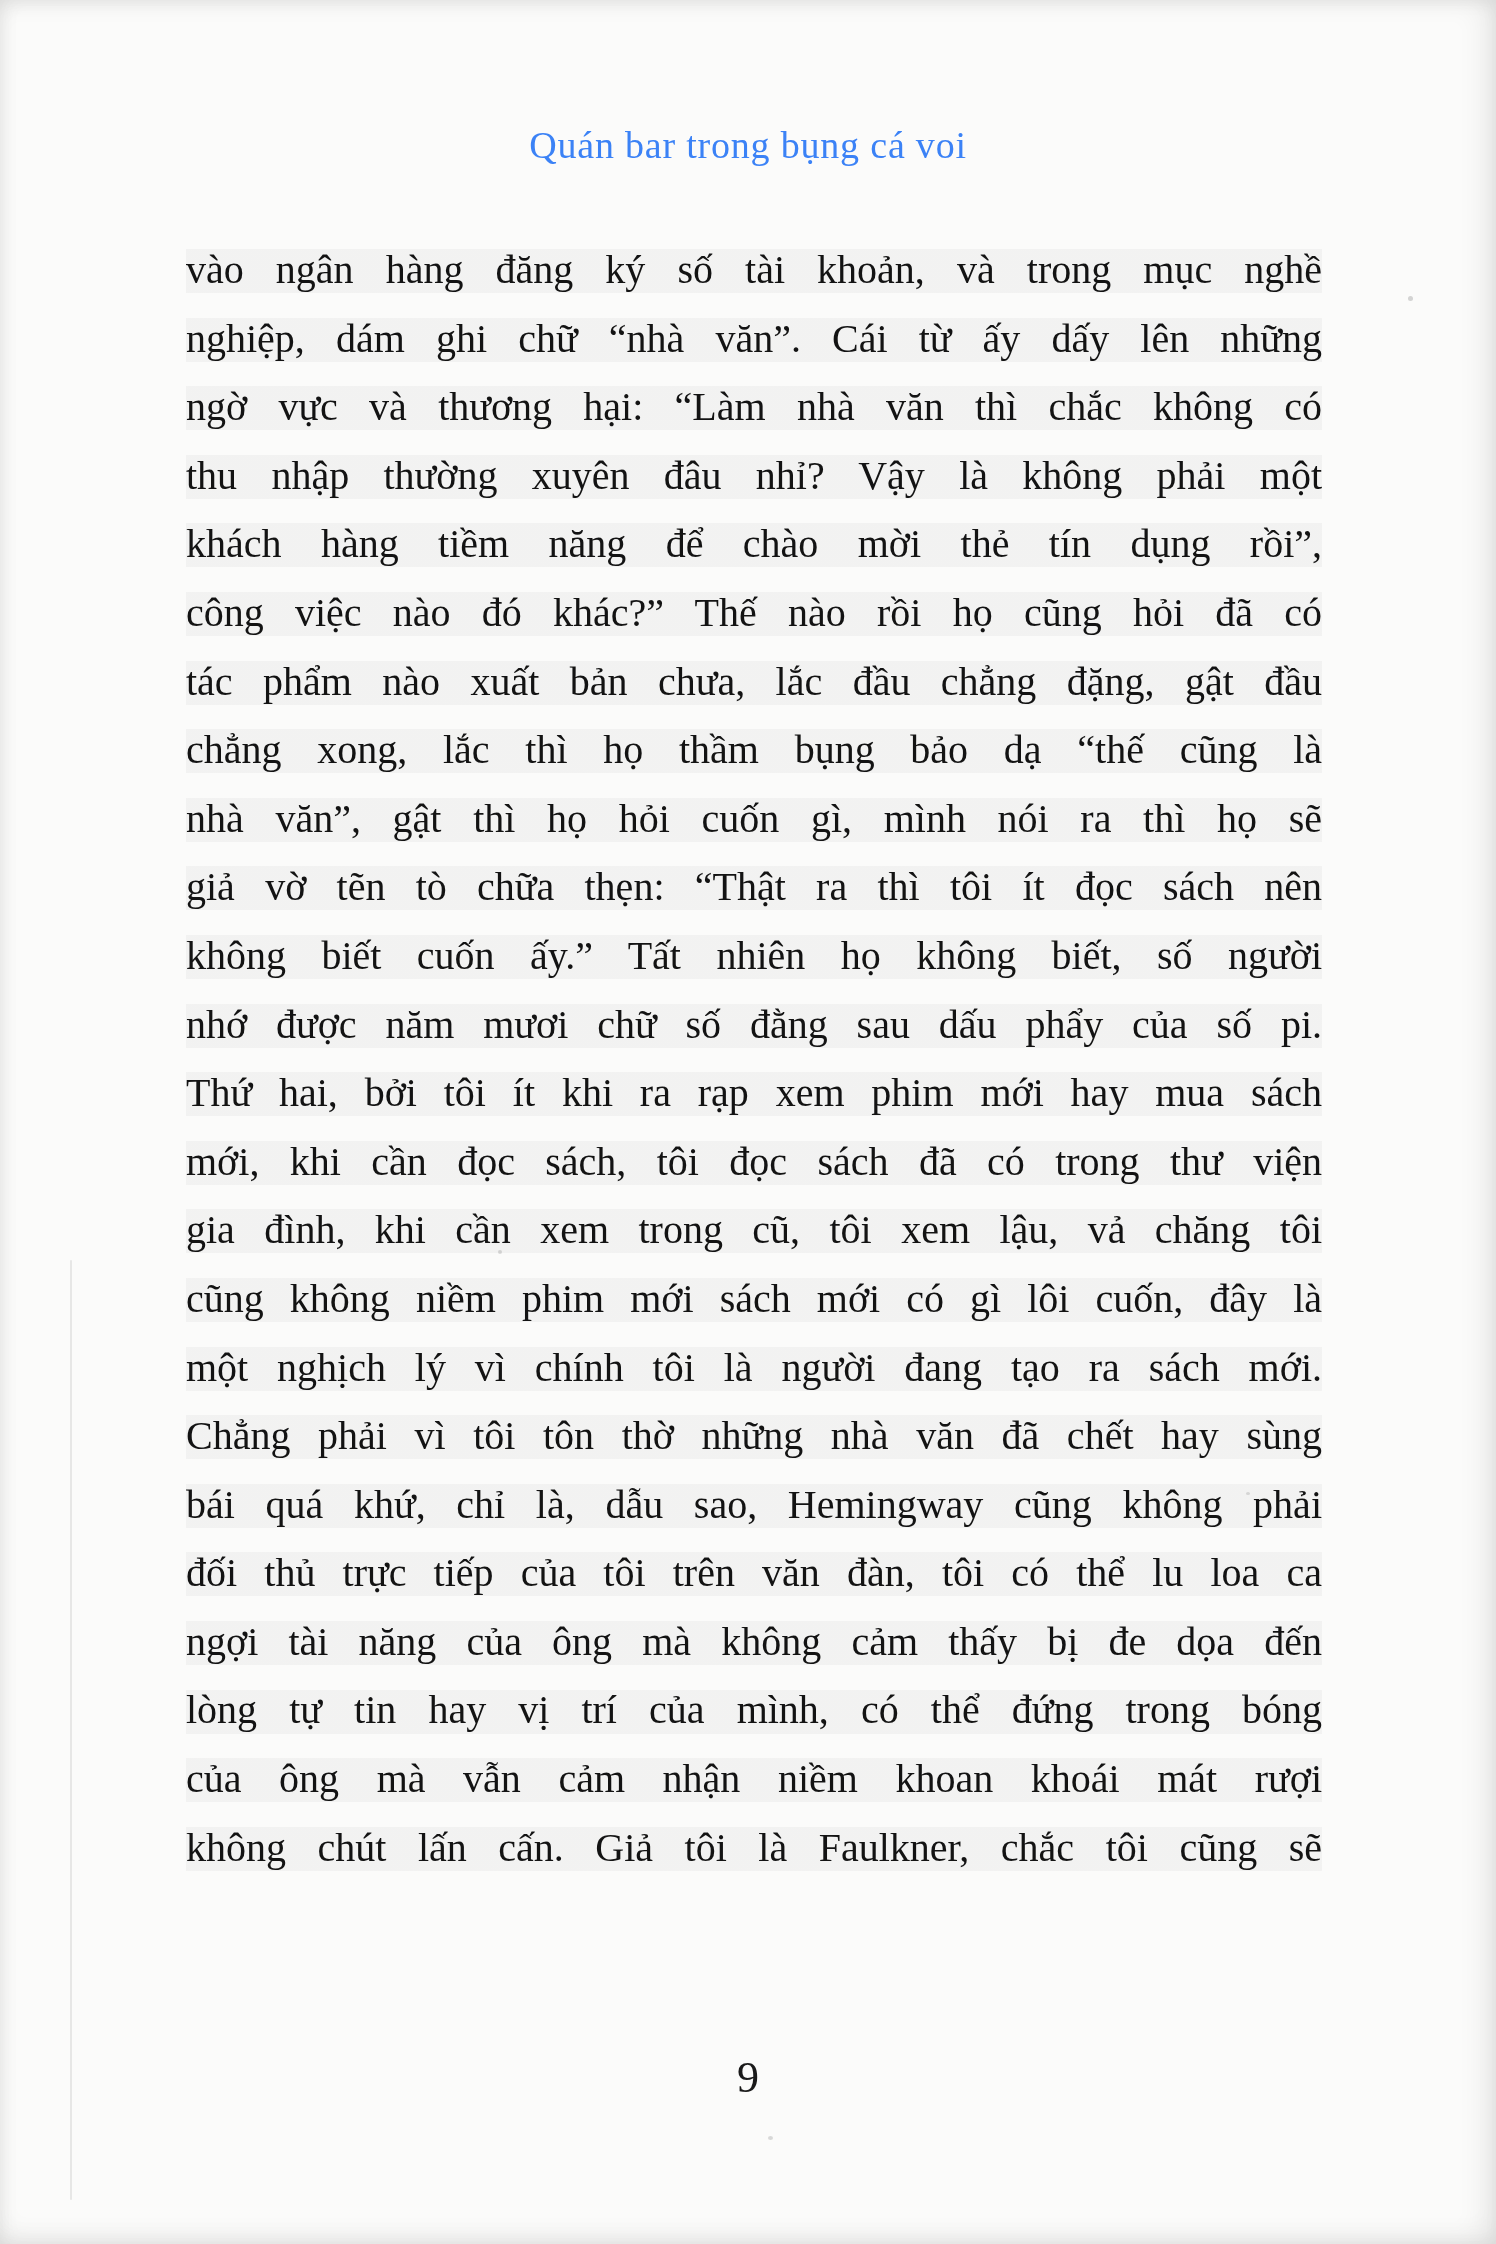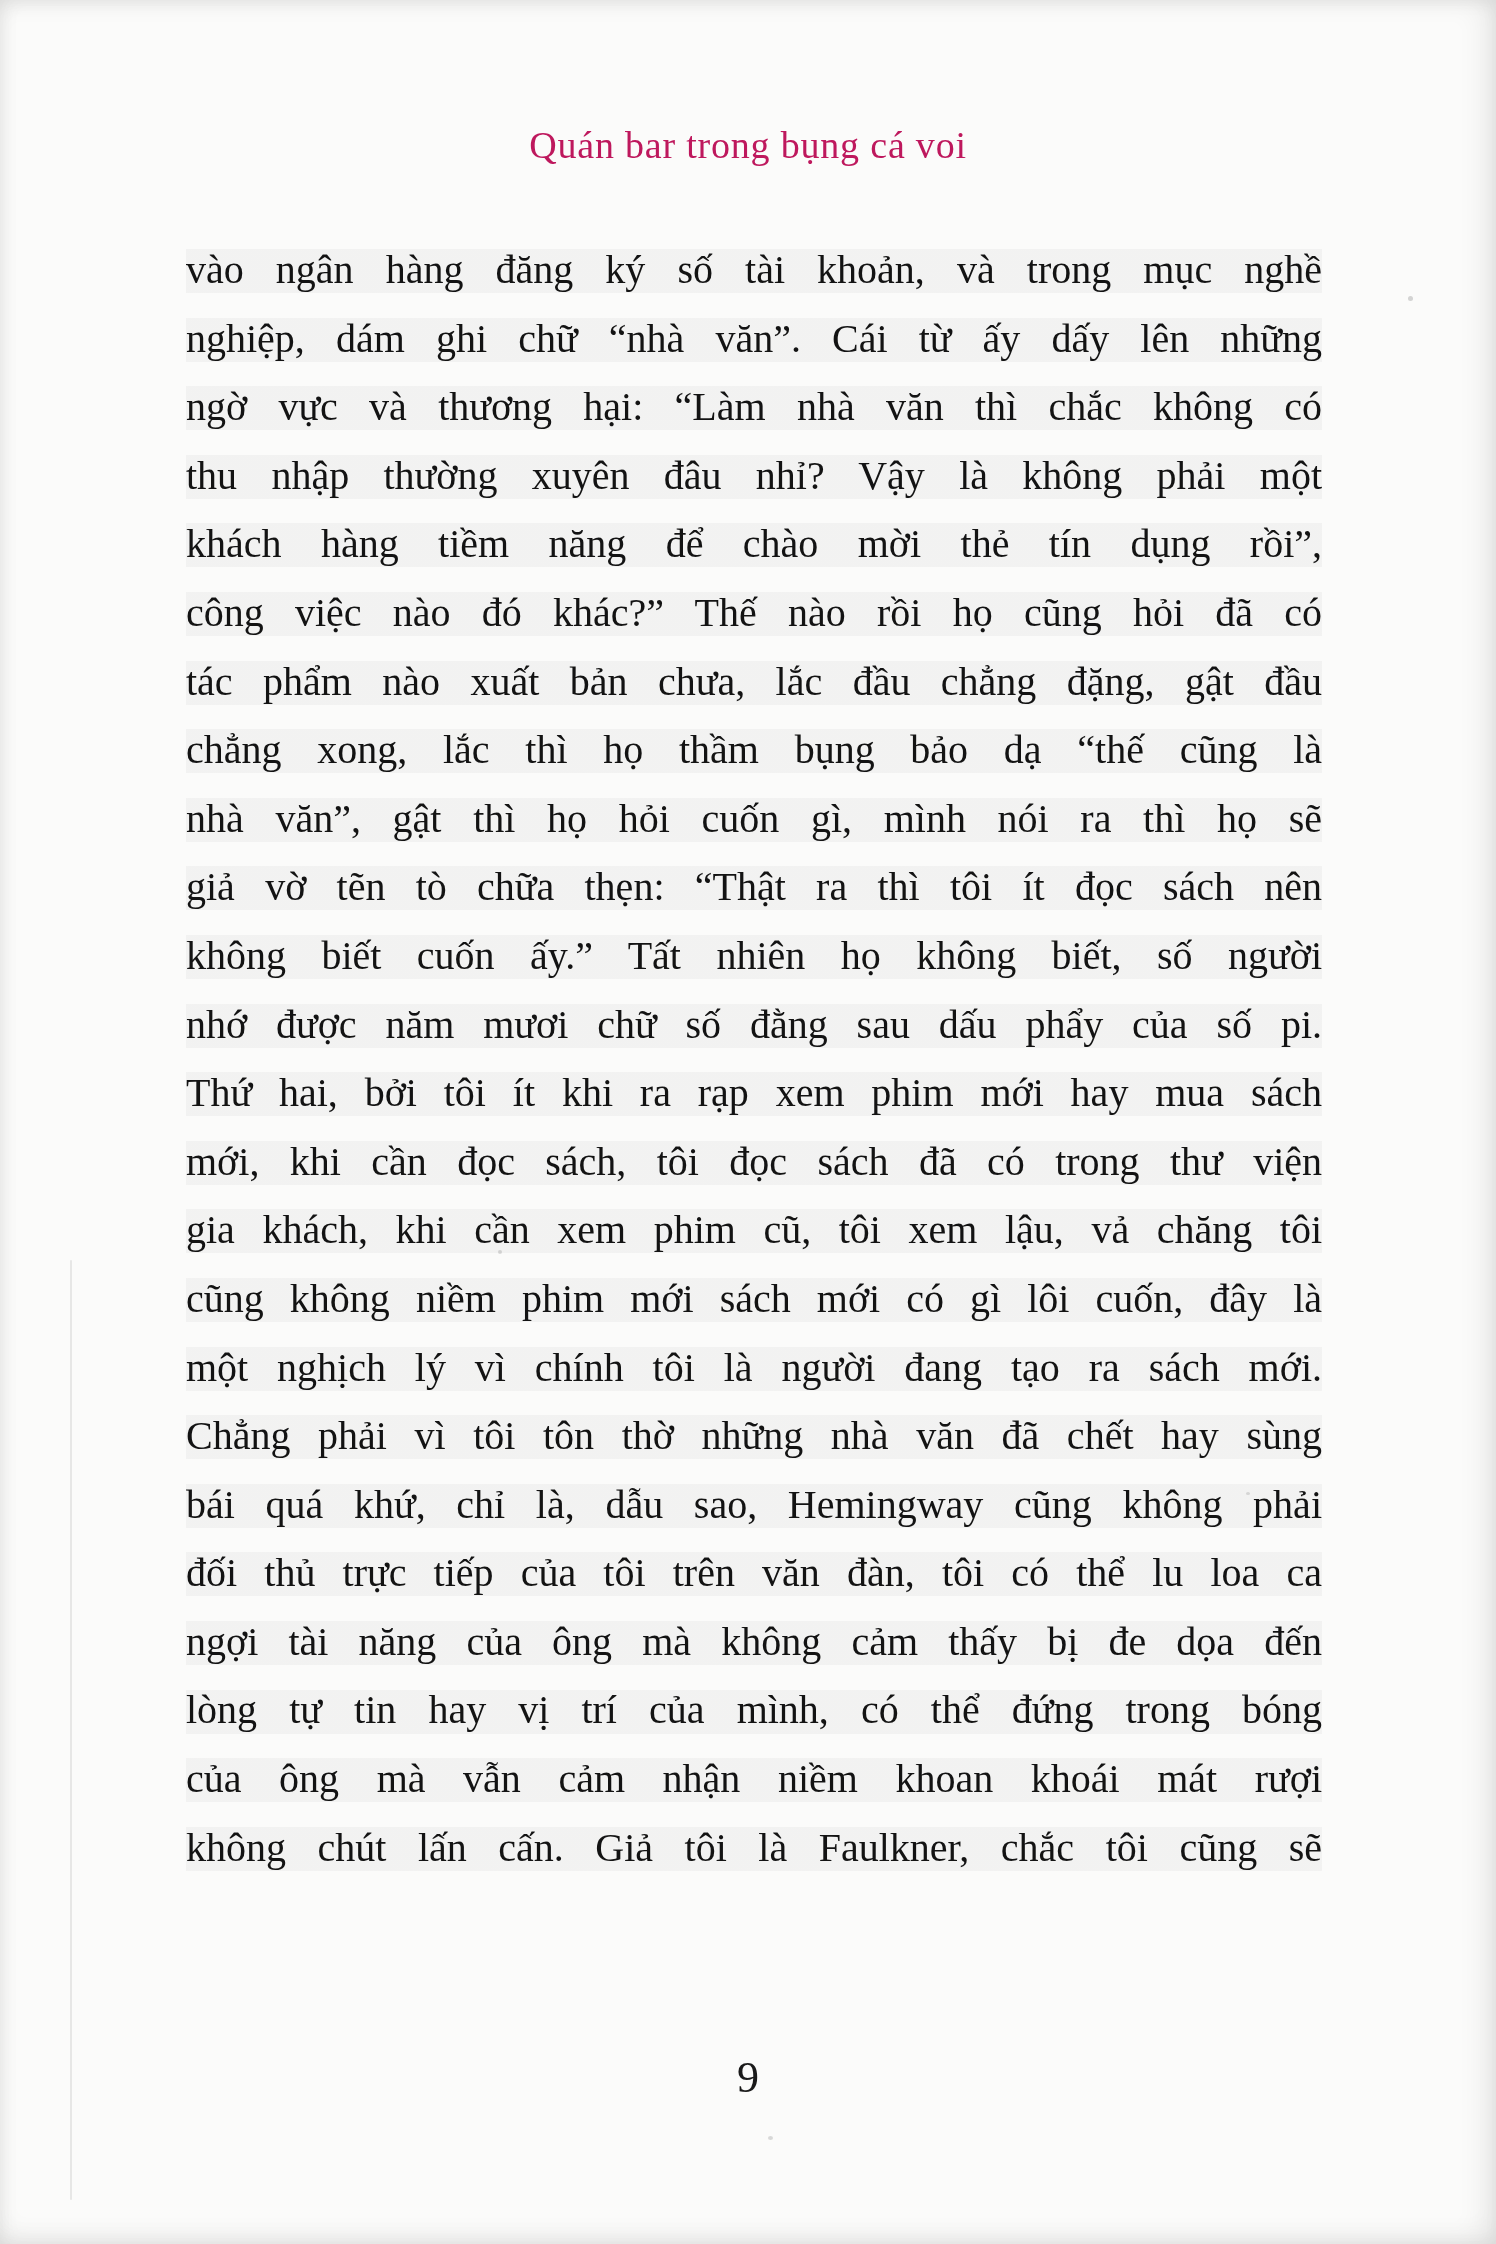--- a/index.html
+++ b/index.html
@@ -23,21 +23,21 @@
   }
   .running-header {
     position: absolute;
     top: 122px;
     left: 0;
     width: 1496px;
     text-align: center;
     font-size: 38px;
     line-height: 46px;
     letter-spacing: 0.8px;
-    color: #be185d;
+    color: #3b82f6;
   }
   .body-text {
     position: absolute;
     left: 186px;
     top: 236px;
     width: 1136px;
     font-size: 40px;
     color: #131313;
     
     background: repeating-linear-gradient(
@@ -98,21 +98,21 @@
       <div class="text-line">khách hàng tiềm năng để chào mời thẻ tín dụng rồi”,</div>
       <div class="text-line">công việc nào đó khác?” Thế nào rồi họ cũng hỏi đã có</div>
       <div class="text-line">tác phẩm nào xuất bản chưa, lắc đầu chẳng đặng, gật đầu</div>
       <div class="text-line">chẳng xong, lắc thì họ thầm bụng bảo dạ “thế cũng là</div>
       <div class="text-line">nhà văn”, gật thì họ hỏi cuốn gì, mình nói ra thì họ sẽ</div>
       <div class="text-line">giả vờ tẽn tò chữa thẹn: “Thật ra thì tôi ít đọc sách nên</div>
       <div class="text-line">không biết cuốn ấy.” Tất nhiên họ không biết, số người</div>
       <div class="text-line">nhớ được năm mươi chữ số đằng sau dấu phẩy của số pi.</div>
       <div class="text-line">Thứ hai, bởi tôi ít khi ra rạp xem phim mới hay mua sách</div>
       <div class="text-line">mới, khi cần đọc sách, tôi đọc sách đã có trong thư viện</div>
-      <div class="text-line">gia khách, khi cần xem phim cũ, tôi xem lậu, vả chăng tôi</div>
+      <div class="text-line">gia đình, khi cần xem trong cũ, tôi xem lậu, vả chăng tôi</div>
       <div class="text-line">cũng không niềm phim mới sách mới có gì lôi cuốn, đây là</div>
       <div class="text-line">một nghịch lý vì chính tôi là người đang tạo ra sách mới.</div>
       <div class="text-line">Chẳng phải vì tôi tôn thờ những nhà văn đã chết hay sùng</div>
       <div class="text-line">bái quá khứ, chỉ là, dẫu sao, Hemingway cũng không phải</div>
       <div class="text-line">đối thủ trực tiếp của tôi trên văn đàn, tôi có thể lu loa ca</div>
       <div class="text-line">ngợi tài năng của ông mà không cảm thấy bị đe dọa đến</div>
       <div class="text-line">lòng tự tin hay vị trí của mình, có thể đứng trong bóng</div>
       <div class="text-line">của ông mà vẫn cảm nhận niềm khoan khoái mát rượi</div>
       <div class="text-line">không chút lấn cấn. Giả tôi là Faulkner, chắc tôi cũng sẽ</div>
     </div>

